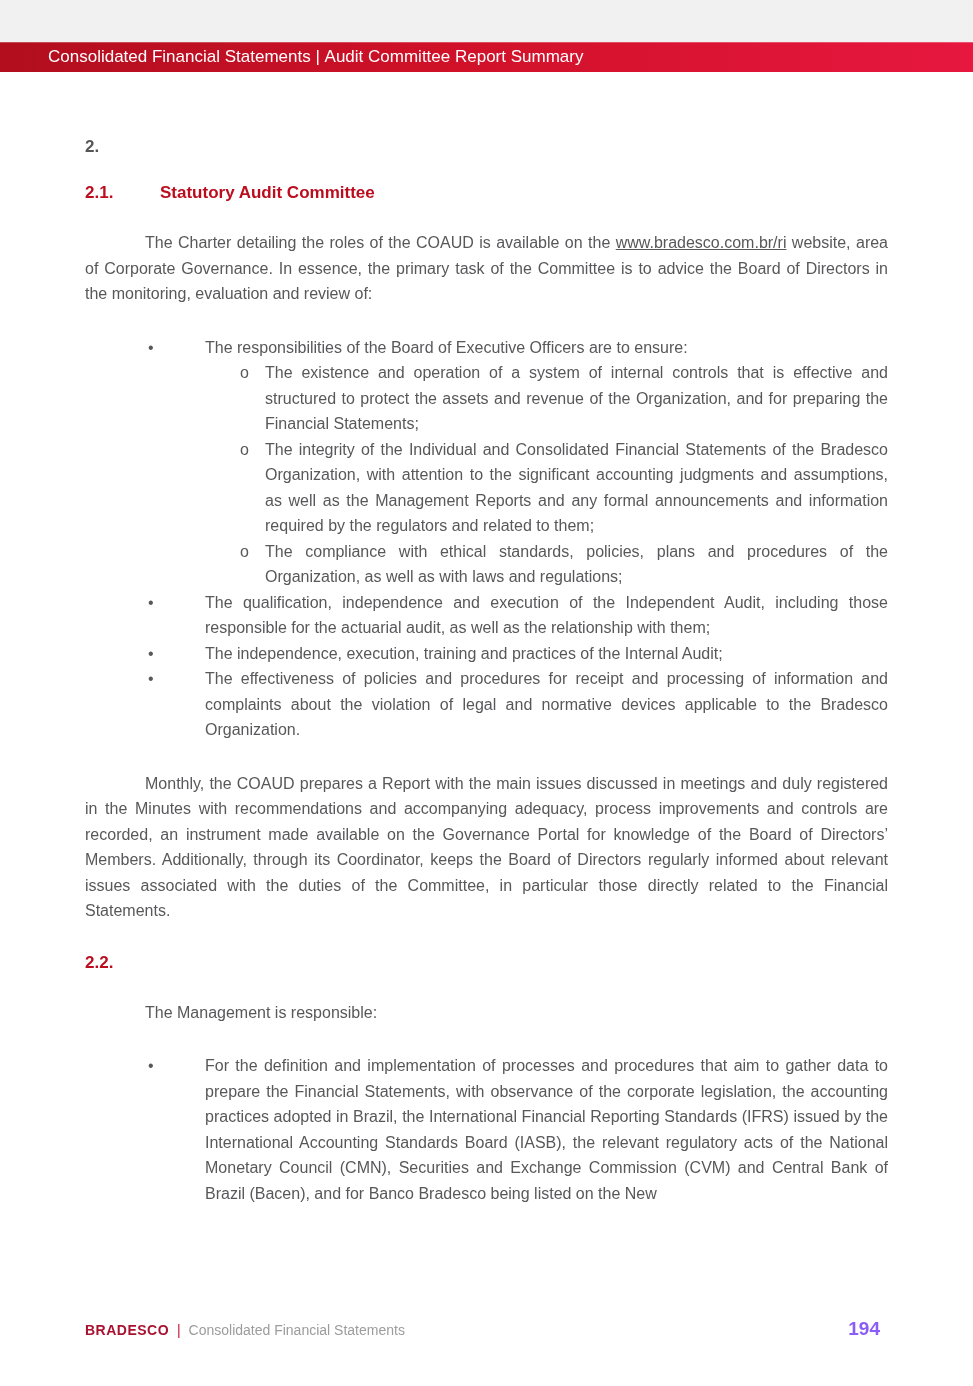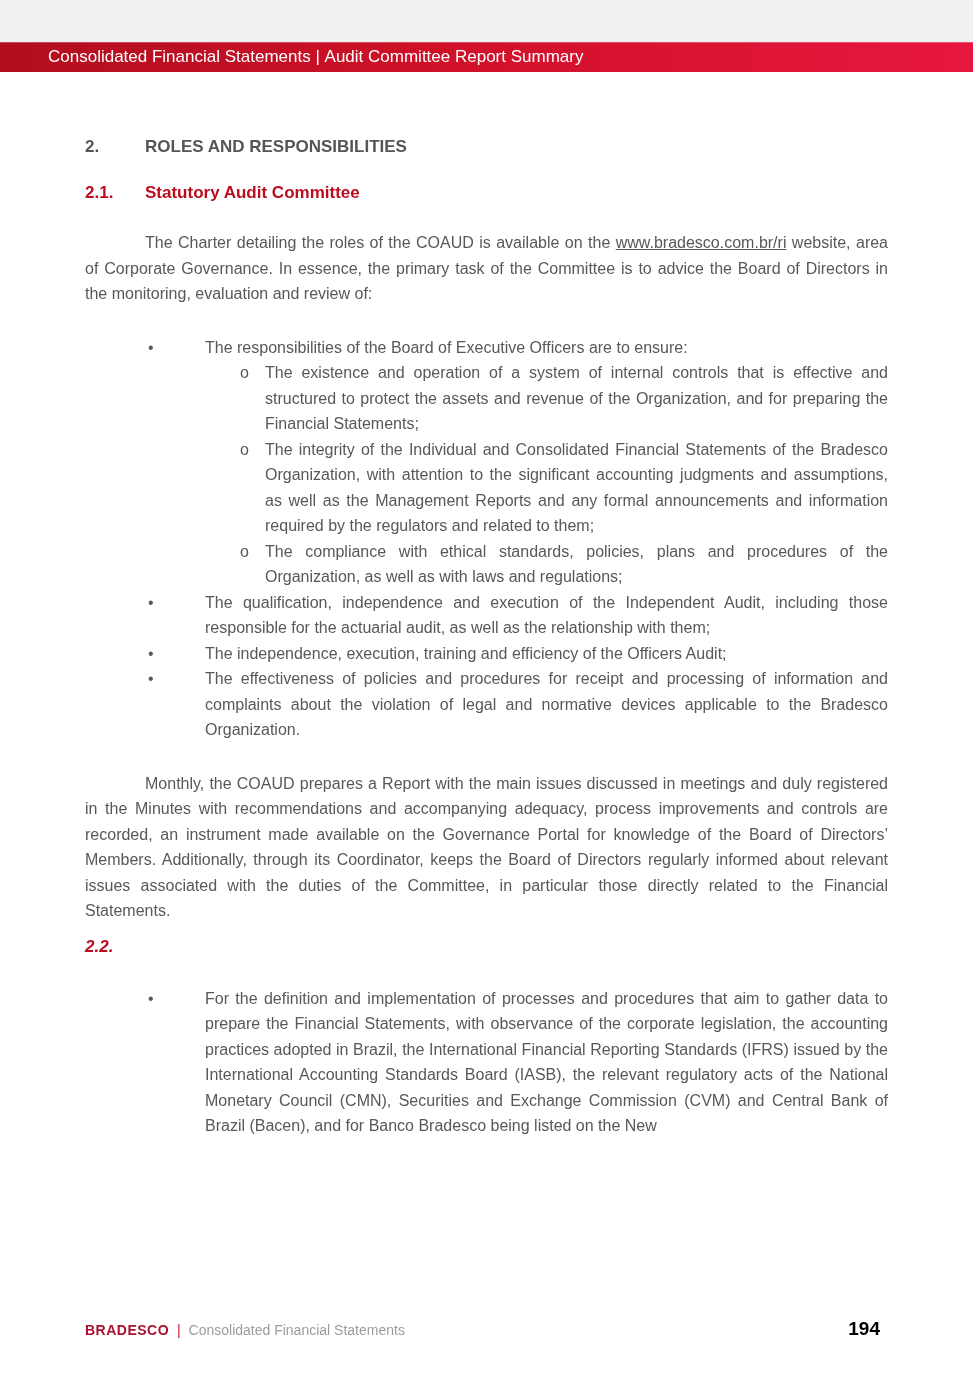--- a/index.html
+++ b/index.html
@@ -28,22 +28,22 @@
     margin:0 85px;
     color:#58585a;
     font-size:16px;
     line-height:25.5px;
   }
   .h-row{display:flex;font-weight:700;font-size:17px;line-height:22px;}
   .h-num{width:60px;flex:none;}
   .h-gray{color:#555557;}
   .h-red{color:#bb0d1e;}
   .h2{margin-top:64px;}
-  .h21{margin-top:24px;}
-  .h22{margin-top:12px;font-style:italic;}
+  .h21{margin-top:24px;gap:15px;}
+  .h22{margin-top:28px;}
 
   .para{margin:0;text-align:justify;}
   .indent{text-indent:60px;}
   .mt26{margin-top:26px;}
   .mt28{margin-top:28px;}
   .mt10{margin-top:10px;}
 
   .link{
     color:#58585a;
     text-decoration:underline;
@@ -62,40 +62,39 @@
 
   .footer{
     position:absolute;
     left:85px;right:93px;bottom:46px;
     display:flex;align-items:baseline;justify-content:space-between;
     font-size:14px;
   }
   .f-brand{color:#a81230;font-weight:700;letter-spacing:0.5px;}
   .f-sep{color:#c41230;padding:0 4px;}
   .f-label{color:#9c9c9c;}
-  .f-page{color:#000000;font-weight:700;font-size:19px;}
+  .f-page{color:#8b5cf6;font-weight:700;font-size:19px;}
 </style>
 </head>
 <body>
 
 <div class="page">
 
   <div class="topstrip"></div>
 
   <header class="titlebar">
     <span class="t-reg">Consolidated Financial Statements </span>
     <span class="t-sep">| </span>
     <span class="t-bold">Audit Committee Report Summary</span>
   </header>
 
   <main class="content">
 
     <div class="h-row h-gray h2">
       <span class="h-num">2.</span>
-      <span class="h-title">ROLES AND RESPONSIBILITIES</span>
     </div>
 
     <div class="h-row h-red h21">
       <span class="h-num">2.1.</span>
       <span class="h-title">Statutory Audit Committee</span>
     </div>
 
     <p class="para indent mt26"><span>The Charter detailing the roles of the COAUD is available on the </span><a class="link">www.bradesco.com.br/ri</a><span> website, area of Corporate Governance. In essence, the primary task of the Committee is to advice the Board of Directors in the monitoring, evaluation and review of:</span></p>
 
     <div class="list">
@@ -117,36 +116,37 @@
         <div class="li-text">The compliance with ethical standards, policies, plans and procedures of the Organization, as well as with laws and regulations;</div>
       </div>
 
       <div class="li l1">
         <span class="marker">•</span>
         <div class="li-text">The qualification, independence and execution of the Independent Audit, including those responsible for the actuarial audit, as well as the relationship with them;</div>
       </div>
 
       <div class="li l1">
         <span class="marker">•</span>
-        <div class="li-text">The independence, execution, training and efficiency of the Officers Audit;</div>
+        <div class="li-text">The independence, execution, training and practices of the Internal Audit;</div>
       </div>
 
       <div class="li l1">
         <span class="marker">•</span>
         <div class="li-text">The effectiveness of policies and procedures for receipt and processing of information and complaints about the violation of legal and normative devices applicable to the Bradesco Organization.</div>
       </div>
 
     </div>
 
     <p class="para indent mt28">Monthly, the COAUD prepares a Report with the main issues discussed in meetings and duly registered in the Minutes with recommendations and accompanying adequacy, process improvements and controls are recorded, an instrument made available on the Governance Portal for knowledge of the Board of Directors’ Members. Additionally, through its Coordinator, keeps the Board of Directors regularly informed about relevant issues associated with the duties of the Committee, in particular those directly related to the Financial Statements.</p>
 
     <div class="h-row h-red h22">
       <span class="h-num">2.2.</span>
     </div>
 
+    <p class="para indent mt26">The Management is responsible:</p>
 
     <div class="list mt10">
       <div class="li l1">
         <span class="marker">•</span>
         <div class="li-text">For the definition and implementation of processes and procedures that aim to gather data to prepare the Financial Statements, with observance of the corporate legislation, the accounting practices adopted in Brazil, the International Financial Reporting Standards (IFRS) issued by the International Accounting Standards Board (IASB), the relevant regulatory acts of the National Monetary Council (CMN), Securities and Exchange Commission (CVM) and Central Bank of Brazil (Bacen), and for Banco Bradesco being listed on the New</div>
       </div>
     </div>
 
   </main>
 

